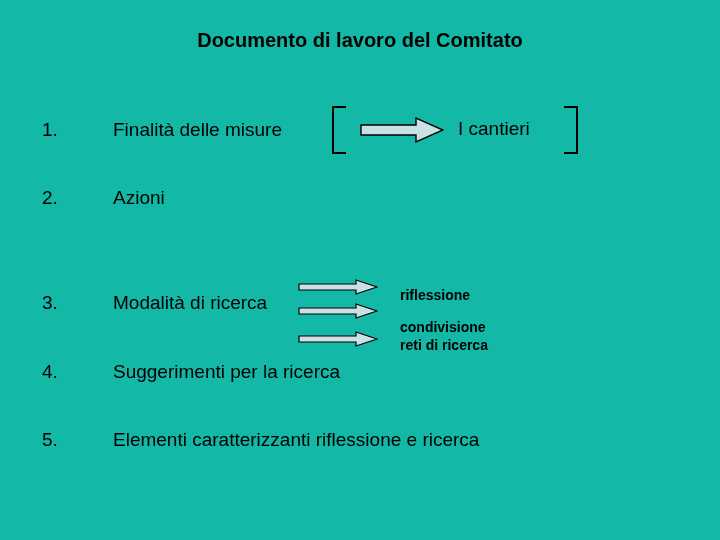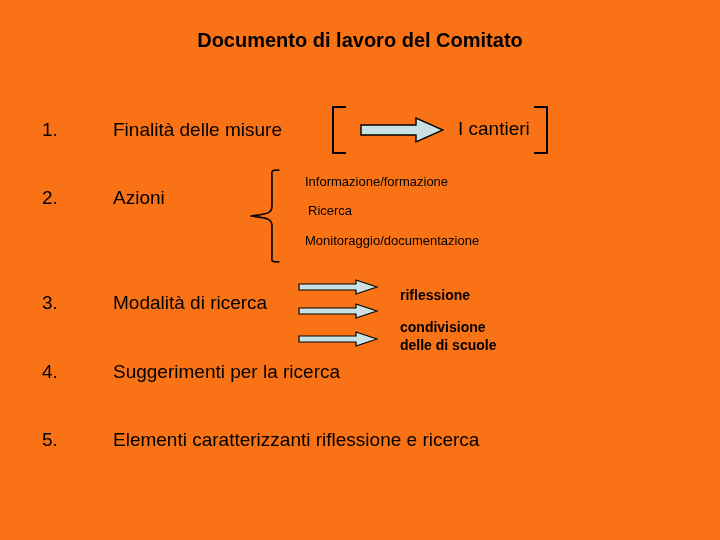--- a/index.html
+++ b/index.html
@@ -12,21 +12,21 @@
     background: #ffffff;
     font-family: "Liberation Sans", sans-serif;
     color: #000000;
     overflow: hidden;
   }
 
   #slide {
     position: relative;
     width: 720px;
     height: 540px;
-    background: #f97316;
+    background: #14b8a6;
   }
 
   
   #title {
     position: absolute;
     left: 60px;
     top: 28px;
     width: 600px;
     text-align: center;
     font-size: 20px;
@@ -60,21 +60,21 @@
   #item-2 { left: 42px; top: 187px; }
   #item-3 { left: 42px; top: 292px; }
   #item-4 { left: 42px; top: 361px; }
   #item-5 { left: 42px; top: 429px; }
 
   
   #cantieri-group {
     position: absolute;
     left: 332px;
     top: 106px;
-    width: 216px;
+    width: 246px;
     height: 48px;
   }
   .bracket {
     position: absolute;
     top: 0px;
     width: 14px;
     height: 48px;
     border-top: 2px solid #000;
     border-bottom: 2px solid #000;
     box-sizing: border-box;
@@ -174,48 +174,39 @@
       <polygon points="1,9 56,9 56,2 83,14 56,26 56,19 1,19" fill="#c9e0e4" stroke="#000000" stroke-width="1.4" stroke-linejoin="miter"></polygon>
     </svg>
     <div id="cantieri-label">I cantieri</div>
   </div>
 
   <div class="item" id="item-2">
     <span class="num">2.</span>
     <span class="label">Azioni</span>
   </div>
 
-  <div id="brace-group">
-    <svg id="brace-svg" width="40" height="96" viewBox="0 0 40 96">
-      <path d="M33,2 C24,2 26,3 26,9 L26,38 C26,45 22,46 5,48
-               C22,50 26,51 26,58 L26,87 C26,93 24,94 33,94" fill="none" stroke="#000000" stroke-width="1.6" stroke-linecap="round" stroke-linejoin="round"></path>
-    </svg>
-    <div class="sub-item" id="sub-1">Informazione/formazione</div>
-    <div class="sub-item" id="sub-2">Ricerca</div>
-    <div class="sub-item" id="sub-3">Monitoraggio/documentazione</div>
-  </div>
 
   <div class="item" id="item-3">
     <span class="num">3.</span>
     <span class="label">Modalità di ricerca</span>
   </div>
 
   <div id="modalita-group">
     <svg class="small-arrow" id="sarrow-1" width="80" height="16" viewBox="0 0 80 16">
       <polygon points="1,5 58,5 58,1 79,8 58,15 58,11 1,11" fill="#c9e0e4" stroke="#000000" stroke-width="1.2" stroke-linejoin="miter"></polygon>
     </svg>
     <svg class="small-arrow" id="sarrow-2" width="80" height="16" viewBox="0 0 80 16">
       <polygon points="1,5 58,5 58,1 79,8 58,15 58,11 1,11" fill="#c9e0e4" stroke="#000000" stroke-width="1.2" stroke-linejoin="miter"></polygon>
     </svg>
     <svg class="small-arrow" id="sarrow-3" width="80" height="16" viewBox="0 0 80 16">
       <polygon points="1,5 58,5 58,1 79,8 58,15 58,11 1,11" fill="#c9e0e4" stroke="#000000" stroke-width="1.2" stroke-linejoin="miter"></polygon>
     </svg>
     <div class="modal-label" id="mlabel-1">riflessione</div>
     <div class="modal-label" id="mlabel-2">condivisione</div>
-    <div class="modal-label" id="mlabel-3">delle di scuole</div>
+    <div class="modal-label" id="mlabel-3">reti di ricerca</div>
   </div>
 
   <div class="item" id="item-4">
     <span class="num">4.</span>
     <span class="label">Suggerimenti per la ricerca</span>
   </div>
 
   <div class="item" id="item-5">
     <span class="num">5.</span>
     <span class="label">Elementi caratterizzanti riflessione e ricerca</span>

